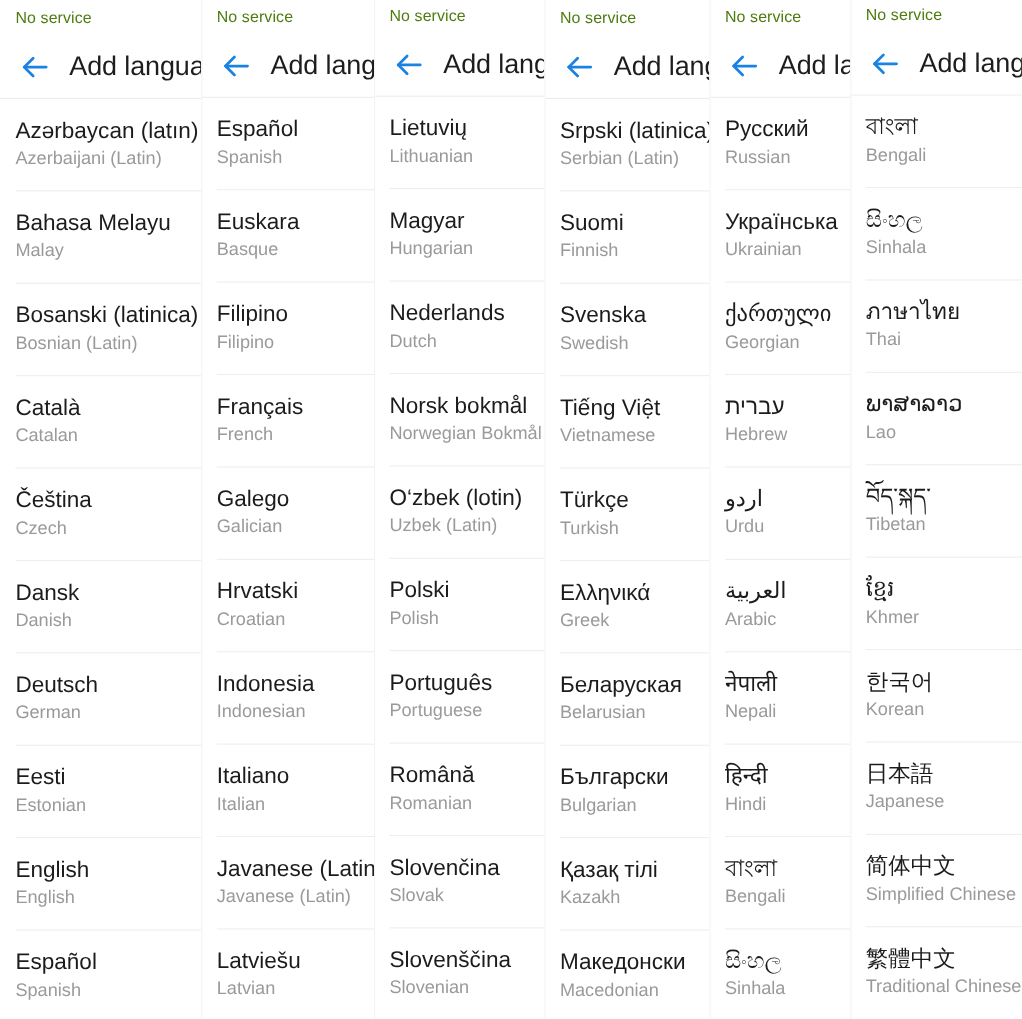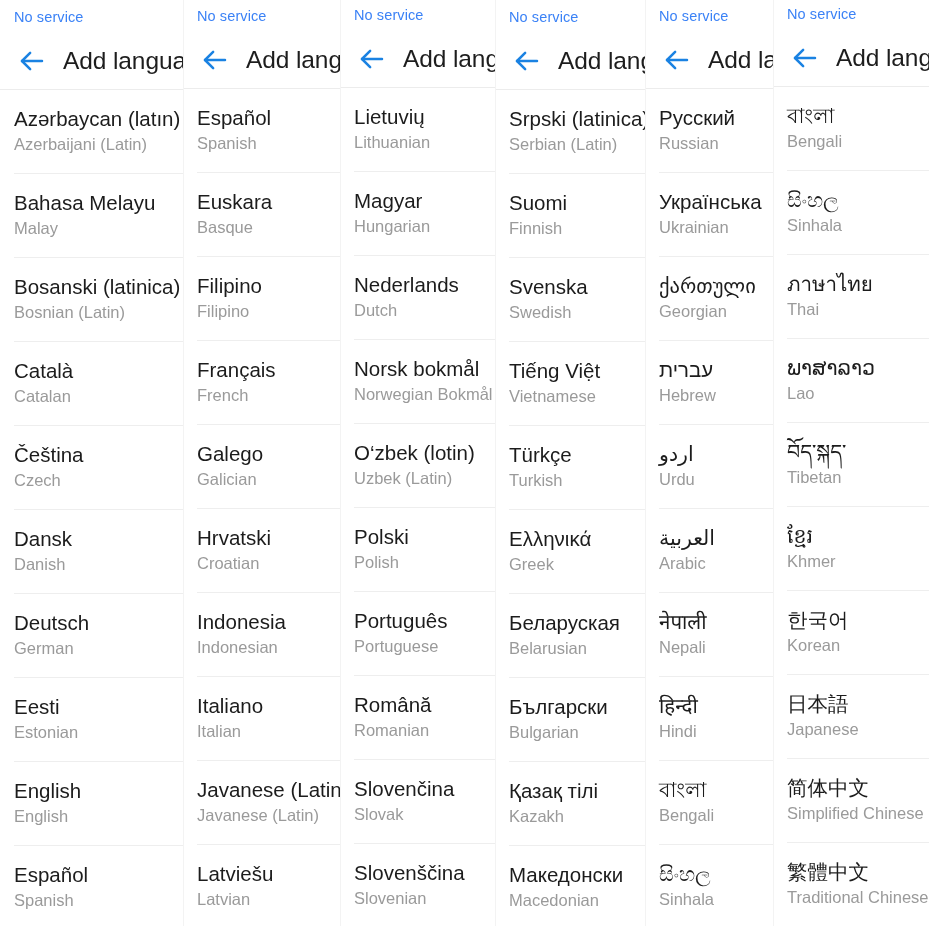--- a/index.html
+++ b/index.html
@@ -44,21 +44,21 @@
   .statusbar {
     height: 33px;
     display: flex;
     align-items: center;
     padding-left: 14px;
     background: #ffffff;
     box-sizing: border-box;
   }
   .status-text {
     font-size: 14.5px;
-    color: #3b82f6;
+    color: #4d7c0f;
     letter-spacing: 0.1px;
     white-space: nowrap;
   }
 
   
   .appbar {
     height: 57px;
     display: flex;
     align-items: center;
     background: #ffffff;

